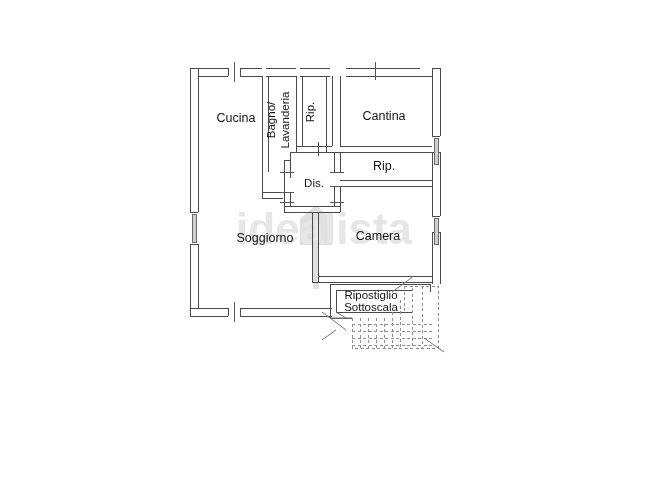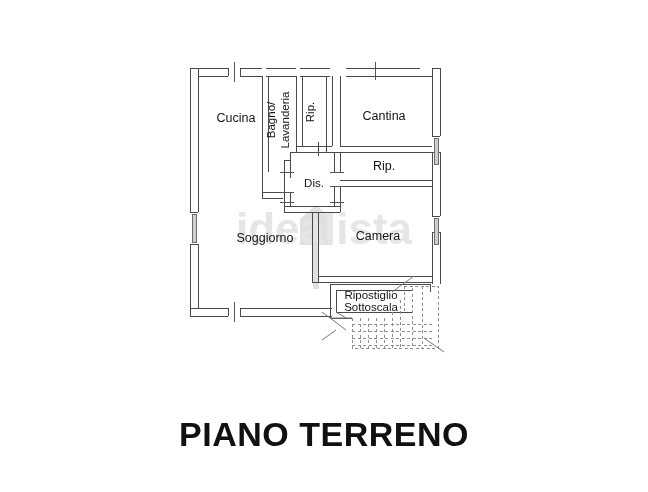--- a/index.html
+++ b/index.html
@@ -209,15 +209,14 @@
 
       <text x="378" y="240" text-anchor="middle" font-size="12.5">Camera</text>
 
       <text x="371" y="299" text-anchor="middle" font-size="11.5">Ripostiglio</text>
 
       <text x="371" y="311" text-anchor="middle" font-size="11.5">Sottoscala</text>
     </g>
 
   </svg>
 
-  <div class="floor-title">PIANO TERRENO</div>
 
 </div>
 
 </body></html>

